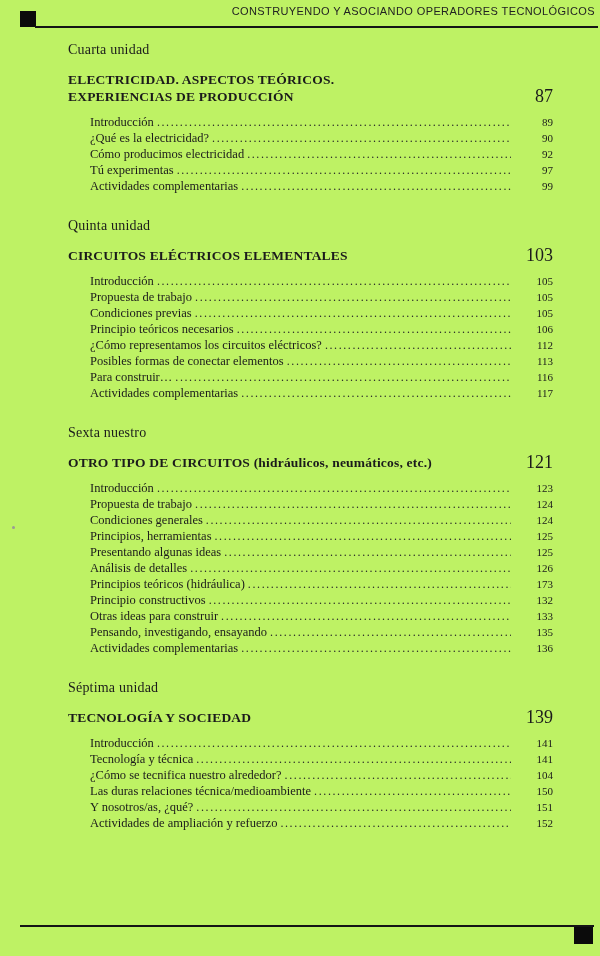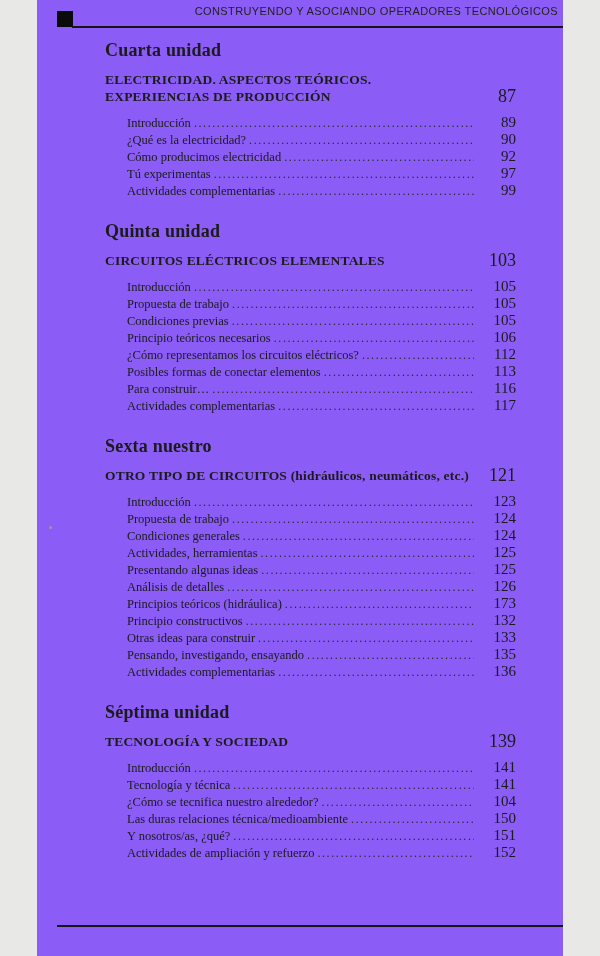--- a/index.html
+++ b/index.html
@@ -1,24 +1,24 @@
 <!DOCTYPE html>
 <html><head>
 <meta charset="utf-8">
 <style>
   * { margin: 0; padding: 0; box-sizing: border-box; }
   html, body { background: #e8e8e6; }
   body { font-family: "Liberation Serif", "DejaVu Serif", serif; }
 
   .page {
     position: relative;
-    width: 526px;
+    width: 600px;
     height: 956px;
     margin: 0 auto;
-    background: #8b5cf6;
+    background: #bef264;
     color: #1b1b1b;
     overflow: hidden;
   }
 
   
   .top-square {
     position: absolute;
     left: 20px; top: 11px;
     width: 16px; height: 16px;
     background: #0b0b0b;
@@ -66,22 +66,22 @@
   .toc {
     position: absolute;
     left: 0; top: 28px;
     width: 100%;
     padding: 0 47px 0 68px;
   }
   .toc-section { margin-top: 24px; }
   .toc-section:first-child { margin-top: 14px; }
 
   .unit-label {
-    font-size: 18px;
-    font-weight: bold;
+    font-size: 14px;
+    font-weight: normal;
     line-height: 16px;
     margin-bottom: 13px;
     letter-spacing: 0.2px;
   }
 
   .section-heading {
     display: flex;
     align-items: flex-end;
     margin-bottom: 9px;
   }
@@ -113,21 +113,21 @@
     overflow: hidden;
     white-space: nowrap;
     font-size: 12px;
     letter-spacing: 1.6px;
     color: #2a2a2a;
     margin: 0 8px 0 3px;
   }
   .entry-page {
     width: 34px;
     text-align: right;
-    font-size: 15px;
+    font-size: 11px;
   }
 </style>
 </head>
 <body>
 
 <div class="page">
 
   <div class="top-square"></div>
   <div class="header-title">CONSTRUYENDO Y ASOCIANDO OPERADORES TECNOLÓGICOS</div>
   <div class="top-rule"></div>
@@ -239,21 +239,21 @@
             <span class="entry-label">Propuesta de trabajo</span>
             <span class="entry-leader">........................................................................................................................................................................................................</span>
             <span class="entry-page">124</span>
           </div>
           <div class="entry-row">
             <span class="entry-label">Condiciones generales</span>
             <span class="entry-leader">........................................................................................................................................................................................................</span>
             <span class="entry-page">124</span>
           </div>
           <div class="entry-row">
-            <span class="entry-label">Actividades, herramientas</span>
+            <span class="entry-label">Principios, herramientas</span>
             <span class="entry-leader">........................................................................................................................................................................................................</span>
             <span class="entry-page">125</span>
           </div>
           <div class="entry-row">
             <span class="entry-label">Presentando algunas ideas</span>
             <span class="entry-leader">........................................................................................................................................................................................................</span>
             <span class="entry-page">125</span>
           </div>
           <div class="entry-row">
             <span class="entry-label">Análisis de detalles</span>

